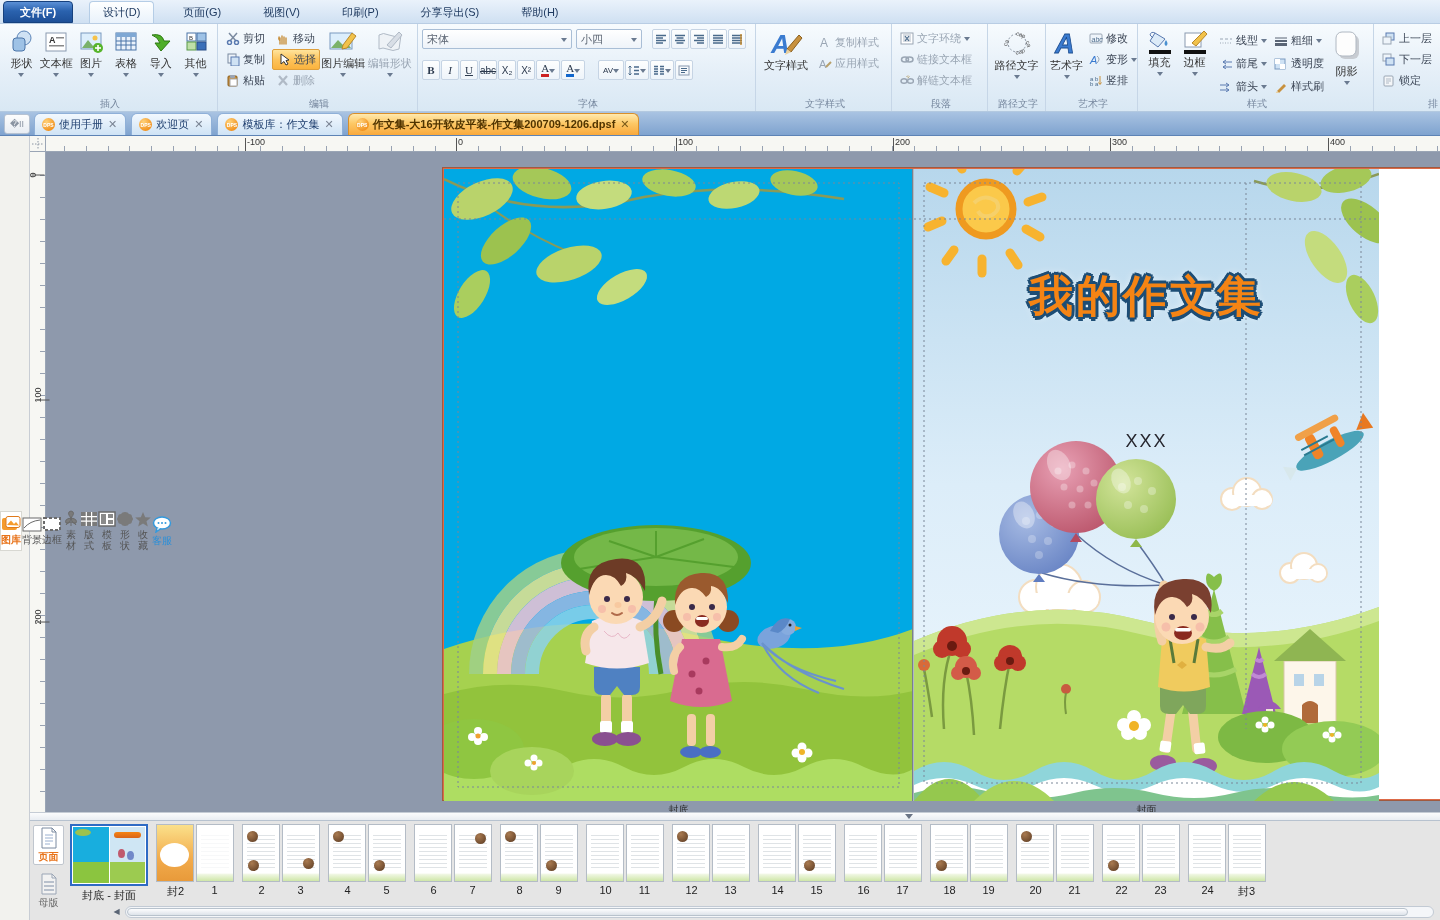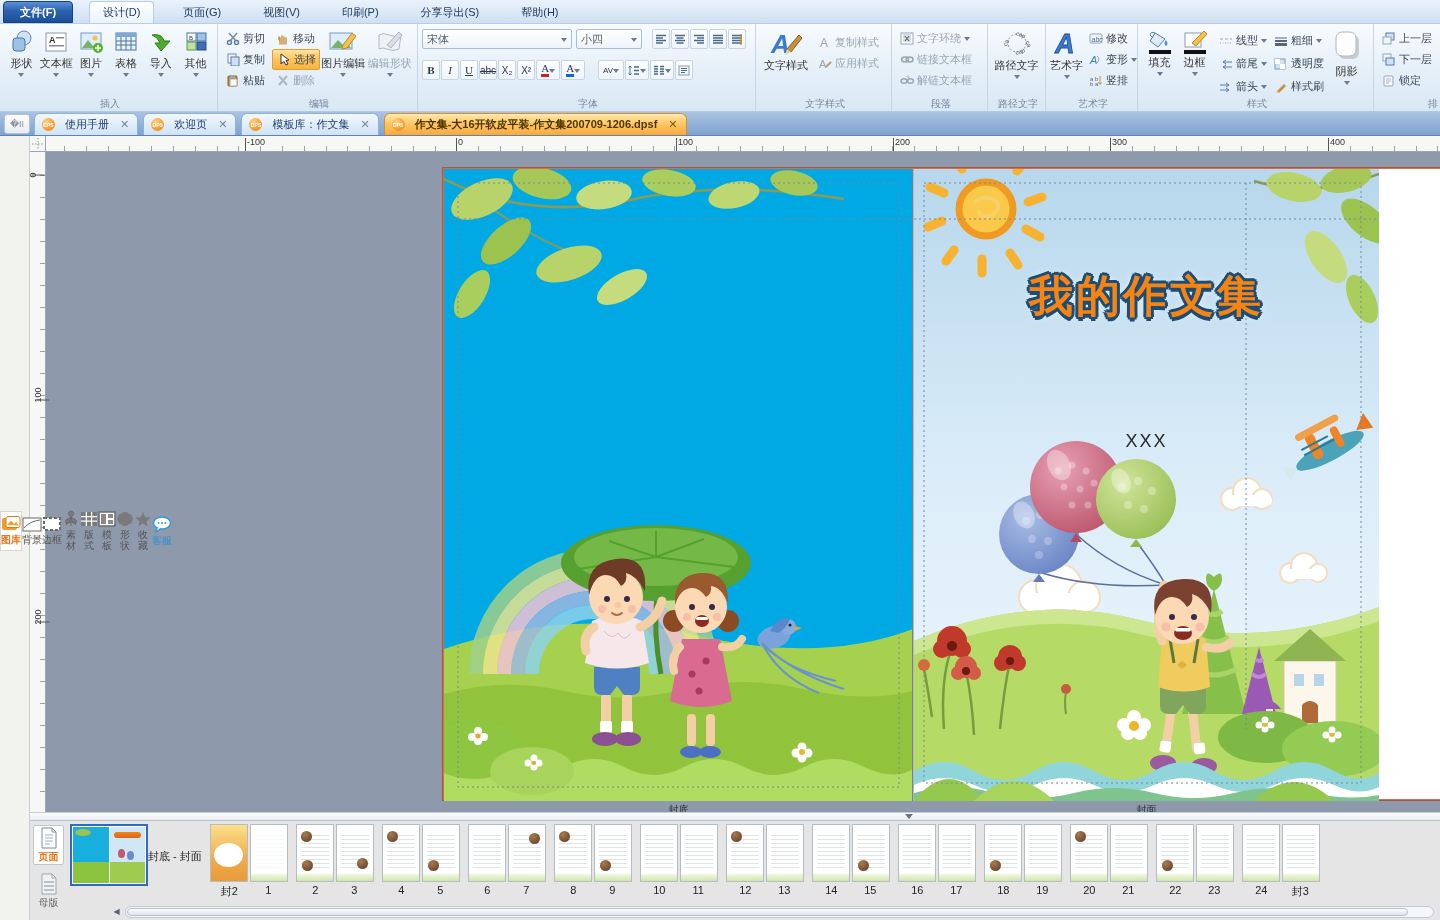--- a/index.html
+++ b/index.html
@@ -25,21 +25,21 @@
 .col{display:flex;flex-direction:column;justify-content:flex-start}
 .icon14{width:15px;height:14px;flex:0 0 auto}
 .combo{border:1px solid #a9bed6;background:linear-gradient(#fff,#eef3f9);height:20px;display:flex;align-items:center;padding:0 4px;color:#5a6472;border-radius:2px;cursor:pointer}
 .combo .cval{flex:1;overflow:hidden;white-space:nowrap}
 .chbtn{min-width:18px;height:20px;border:1px solid #c6d4e4;background:linear-gradient(#fdfefe,#eef4fa);display:flex;align-items:center;justify-content:center;border-radius:2px;margin-right:1px;cursor:pointer;color:#2c3càfe;color:#2c3a4e;font-size:11px}
 .chgrp{display:flex;align-items:center}
 .blackbar{width:22px;height:4px;background:#111;margin-top:-2px}
 
 .doctabs{position:absolute;top:112px;left:0;right:0;height:24px;background:linear-gradient(#a9c3e2,#7fa3cf);display:flex;align-items:flex-end;z-index:20;border-bottom:1px solid #5d83b5}
 .collapse-btn{width:26px;height:20px;margin:0 4px 1px 4px;background:linear-gradient(#fdfdfd,#e8edf3);border:1px solid #b6c2d2;border-radius:3px;display:flex;align-items:center;justify-content:center;color:#8a94a2;font-size:9px;cursor:pointer}
-.dtab{height:22px;margin-right:5px;padding:0 7px;display:flex;align-items:center;gap:10px;border-radius:6px 6px 0 0;background:linear-gradient(#f2f8fe,#cfe3f5);border:1px solid #8fb0d8;border-bottom:none;color:#1f3f6f;cursor:pointer;white-space:nowrap}
+.dtab{height:22px;margin-right:5px;padding:0 7px;display:flex;align-items:center;gap:4px;border-radius:6px 6px 0 0;background:linear-gradient(#f2f8fe,#cfe3f5);border:1px solid #8fb0d8;border-bottom:none;color:#1f3f6f;cursor:pointer;white-space:nowrap}
 .dtab.active{background:linear-gradient(#ffe9ae,#fdc865 45%,#f9a93d);border-color:#d98f2a;color:#503400;font-weight:bold}
 .dps-ico{width:13px;height:13px;border-radius:50%;background:radial-gradient(circle at 35% 30%,#ffd27a,#f29422 70%);color:#fff;font-size:5px;font-weight:bold;display:flex;align-items:center;justify-content:center;flex:0 0 auto}
 .tclose{color:#7a8494;font-size:11px;font-weight:bold;padding:0 1px;cursor:pointer}
 .dtab.active .tclose{color:#7a5a1a}
 
 .sidebar{position:absolute;top:136px;left:0;bottom:0;width:30px;background:#f2f2ee;border-right:1px solid #c8cdd4;z-index:15;display:flex;flex-direction:row;align-items:center;padding-top:6px}
 .sitem{width:28px;padding:4px 0 5px;display:flex;flex-direction:column;align-items:center;gap:2px;cursor:pointer}
 .sitem .slbl{font-size:10px;color:#555;writing-mode:horizontal-tb;line-height:11px;text-align:center}
 .sitem.active{background:#fff;border:1px solid #d8d8d2}
 .sitem.active .slbl{color:#e8731a;font-weight:bold}
@@ -70,21 +70,21 @@
 
 .hstrip{position:absolute;left:30px;top:812px;right:0;height:8px;background:linear-gradient(#fbfcfd,#e9edf2);border-top:1px solid #c5ccd5;z-index:14;cursor:pointer}
 .hstrip .mark{position:absolute;left:875px;top:1px;width:0;height:0;border-left:4px solid transparent;border-right:4px solid transparent;border-top:5px solid #6a7485}
 
 .thumbpanel{position:absolute;left:30px;top:820px;right:0;bottom:0;background:#e5e5e5;border-top:1px solid #b7c2cf;z-index:14}
 .sidebtn{position:absolute;left:3px;width:31px;height:40px;display:flex;flex-direction:column;align-items:center;justify-content:center;gap:1px;cursor:pointer;border-radius:2px}
 .sidebtn .sblbl{font-size:10px;color:#666}
 .sidebtn.sel{background:#fff;border:1px solid #c0c6ce}
 .sidebtn.sel .sblbl{color:#e8731a;font-weight:bold}
 .thumbstrip{position:absolute;left:40px;top:3px;right:2px;height:82px;display:flex;align-items:flex-start;gap:8px;overflow:hidden}
-.coverthumb{display:flex;flex-direction:row;align-items:center;cursor:pointer}
+.coverthumb{display:flex;flex-direction:column;align-items:center;cursor:pointer}
 .cth-art{width:78px;height:62px;border:2px solid #2f6bc4;background:#fff;display:flex;padding:1px;gap:1px}
 .cth-l{flex:1;background:linear-gradient(180deg,#18aede 0 62%,#8bc53f 62%);position:relative}
 .cth-l::before{content:"";position:absolute;left:2px;top:2px;width:16px;height:7px;background:#9cc24f;border-radius:50%}
 .cth-r{flex:1;background:linear-gradient(180deg,#cfe6f4 0 62%,#9ccb50 62%);position:relative}
 .cth-r::before{content:"";position:absolute;left:4px;top:5px;right:4px;height:6px;background:linear-gradient(#f58414,#d9641a);border-radius:3px}
 .cth-r::after{content:"";position:absolute;left:8px;top:22px;width:7px;height:9px;background:#c05a6e;border-radius:50%;box-shadow:9px 2px 0 #7189c9}
 .tlabel{font-size:11px;color:#222;margin-top:2px;white-space:nowrap}
 .sthumb{display:flex;flex-direction:column;align-items:center;cursor:pointer}
 .spgs{display:flex;gap:2px}
 .tp{width:38px;height:58px;background:#fff;border:1px solid #b4bcc6;position:relative;overflow:hidden}

